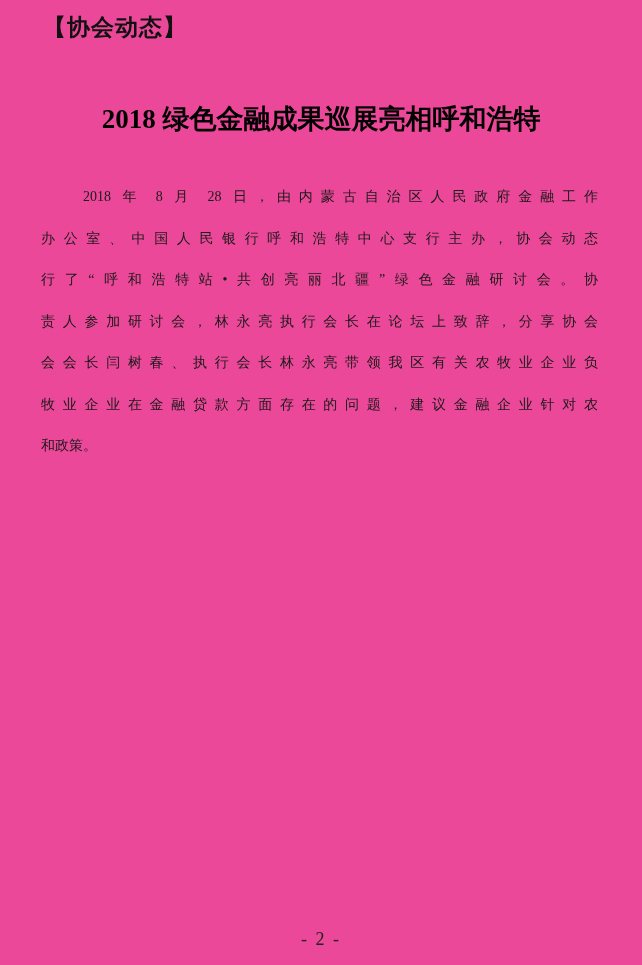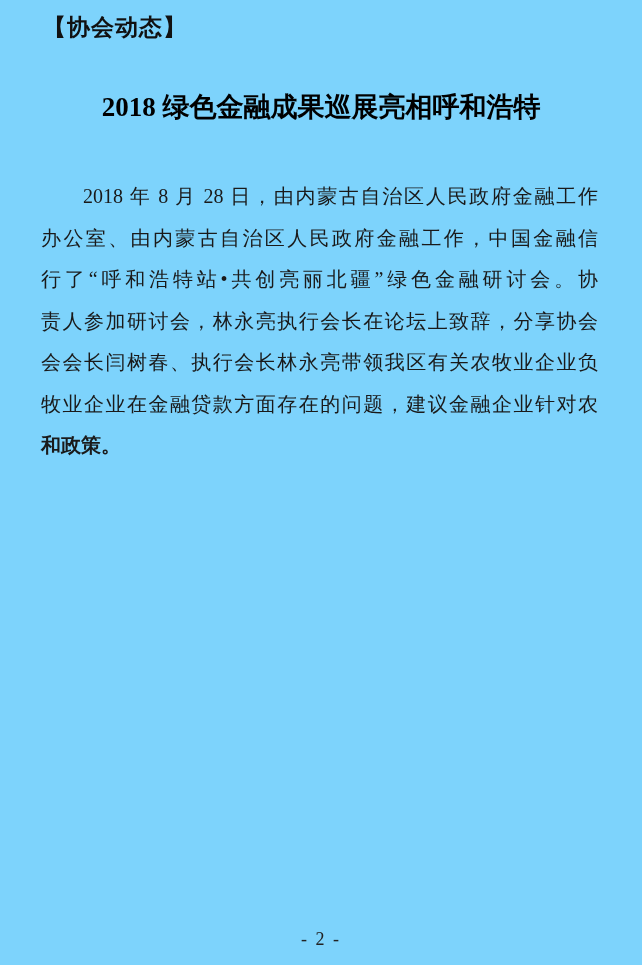--- a/index.html
+++ b/index.html
@@ -4,21 +4,21 @@
 <style>
   html, body {
     margin: 0;
     padding: 0;
     background: #ffffff;
   }
   .page {
     position: relative;
     width: 642px;
     height: 965px;
-    background: #7dd3fc;
+    background: #ec4899;
     overflow: hidden;
     font-family: "Liberation Serif", serif;
     color: #161616;
   }
   .section-header {
     position: absolute;
     left: 43px;
     top: 13px;
     font-family: "Liberation Sans", sans-serif;
     font-weight: bold;
@@ -26,49 +26,48 @@
     line-height: 28px;
     color: #111111;
     letter-spacing: 1px;
     white-space: nowrap;
   }
   .article-title {
     position: absolute;
     left: 0;
     right: 0;
     top: 90px;
-    margin: 0;
+    margin: 12px;
     text-align: center;
     font-family: "Liberation Serif", serif;
     font-weight: bold;
     font-size: 27px;
     line-height: 34px;
     color: #000000;
     white-space: nowrap;
   }
   .article-body {
     position: absolute;
     left: 41px;
     width: 557px;
     top: 176px;
-    font-size: 20px;
+    font-size: 14px;
     line-height: 41.5px;
     color: #1a1a1a;
   }
   .body-line {
     text-align: justify;
     text-align-last: justify;
     white-space: normal;
   }
   .body-line.first-line {
     text-indent: 42px;
   }
   .body-line.last-line {
     text-align-last: left;
-    font-weight: bold;
   }
   .page-footer {
     position: absolute;
     left: 0;
     right: 0;
     top: 927px;
     text-align: center;
     font-family: "Liberation Serif", serif;
     font-size: 18px;
     line-height: 24px;
@@ -80,21 +79,21 @@
 <body>
 
 <div class="page">
 
   <div class="section-header">【协会动态】</div>
 
   <h1 class="article-title">2018 绿色金融成果巡展亮相呼和浩特</h1>
 
   <div class="article-body">
     <div class="body-line first-line">2018 年 8 月 28 日，由内蒙古自治区人民政府金融工作</div>
-    <div class="body-line">办公室、由内蒙古自治区人民政府金融工作，中国金融信</div>
+    <div class="body-line">办公室、中国人民银行呼和浩特中心支行主办，协会动态</div>
     <div class="body-line">行了“呼和浩特站•共创亮丽北疆”绿色金融研讨会。协</div>
     <div class="body-line">责人参加研讨会，林永亮执行会长在论坛上致辞，分享协会</div>
     <div class="body-line">会会长闫树春、执行会长林永亮带领我区有关农牧业企业负</div>
     <div class="body-line">牧业企业在金融贷款方面存在的问题，建议金融企业针对农</div>
     <div class="body-line last-line">和政策。</div>
   </div>
 
   <div class="page-footer">- 2 -</div>
 
 </div>

